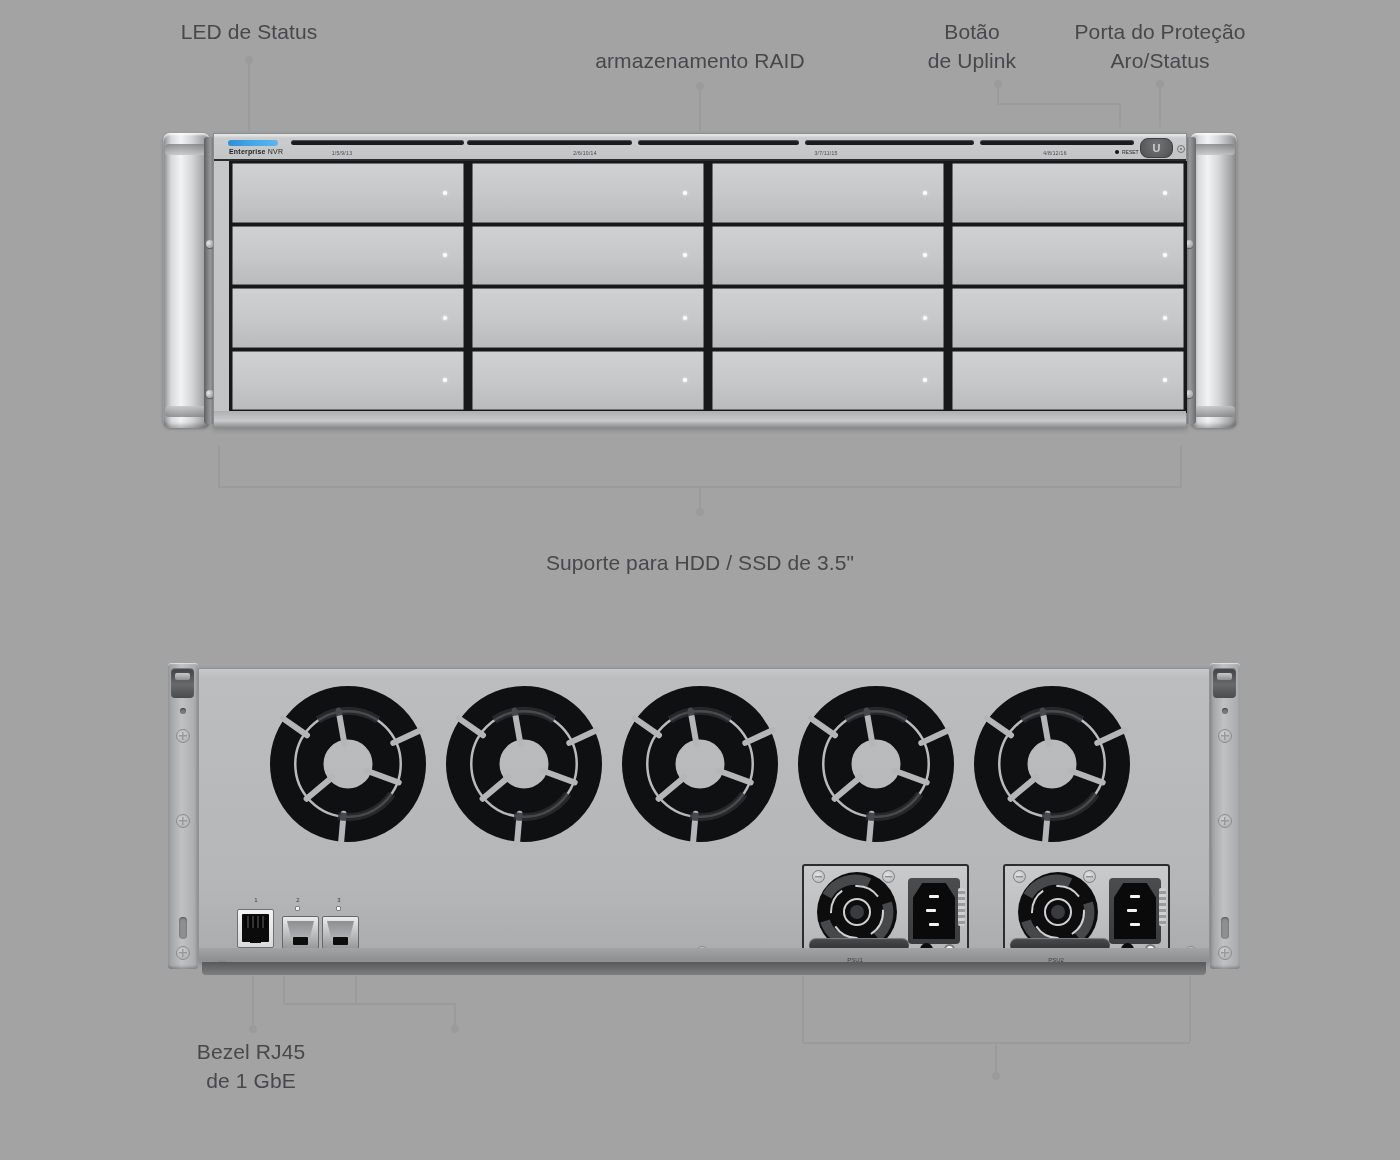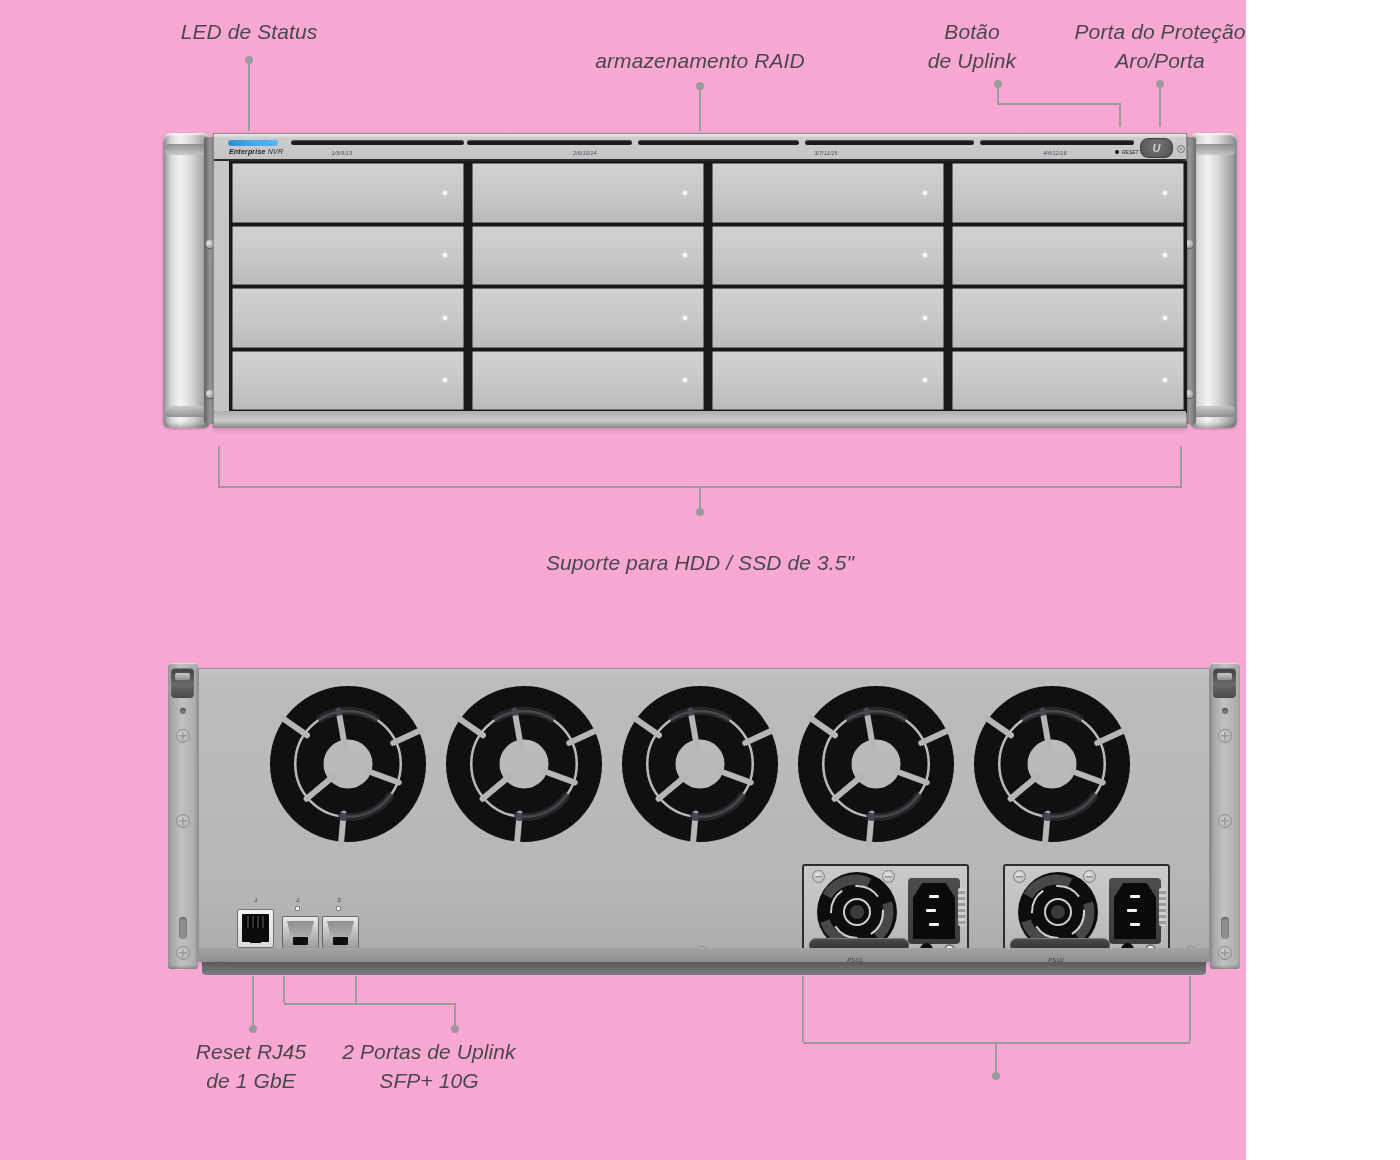--- a/index.html
+++ b/index.html
@@ -1,17 +1,17 @@
 <!DOCTYPE html>
 <html><head>
 <meta charset="utf-8">
 <style>
   html,body{margin:0;padding:0;background:#fff;}
-  .canvas{position:relative;width:1246px;height:1160px;background:#f9a8d4;overflow:hidden;
-          font-family:"Liberation Sans", sans-serif;font-style:italic;}
+  .canvas{position:relative;width:1400px;height:1160px;background:#a3a3a3;overflow:hidden;
+          font-family:"Liberation Sans", sans-serif;}
 
   
   .co{position:absolute;color:#48484b;font-size:21px;line-height:29px;text-align:center;
       font-weight:500;letter-spacing:.1px;}
 
   
   .lines{position:absolute;left:0;top:0;pointer-events:none;}
 
   
   .front{position:absolute;left:163px;top:133px;width:1074px;height:295px;}
@@ -165,32 +165,28 @@
   <div class="co" style="left:450px;top:17px;width:500px;">
     <br>
     <span>armazenamento RAID</span>
   </div>
   <div class="co" style="left:902px;top:17px;width:140px;">
     <span>Botão</span><br>
     <span>de Uplink</span>
   </div>
   <div class="co" style="left:1028px;top:17px;width:264px;">
     <span>Porta do Proteção</span><br>
-    <span>Aro/Porta</span>
+    <span>Aro/Status</span>
   </div>
   <div class="co" style="left:400px;top:548px;width:600px;">
     <span>Suporte para HDD / SSD de 3.5"</span>
   </div>
   <div class="co" style="left:151px;top:1037px;width:200px;">
-    <span>Reset RJ45</span><br>
+    <span>Bezel RJ45</span><br>
     <span>de 1 GbE</span>
-  </div>
-  <div class="co" style="left:299px;top:1037px;width:260px;">
-    <span>2 Portas de Uplink</span><br>
-    <span>SFP+ 10G</span>
   </div>
 
   <div class="front">
     <div class="ear ear-l">
       <div class="ear-cap top"></div>
       <div class="ear-cap bot"></div>
     </div>
     <div class="ear ear-r">
       <div class="ear-cap top"></div>
       <div class="ear-cap bot"></div>

